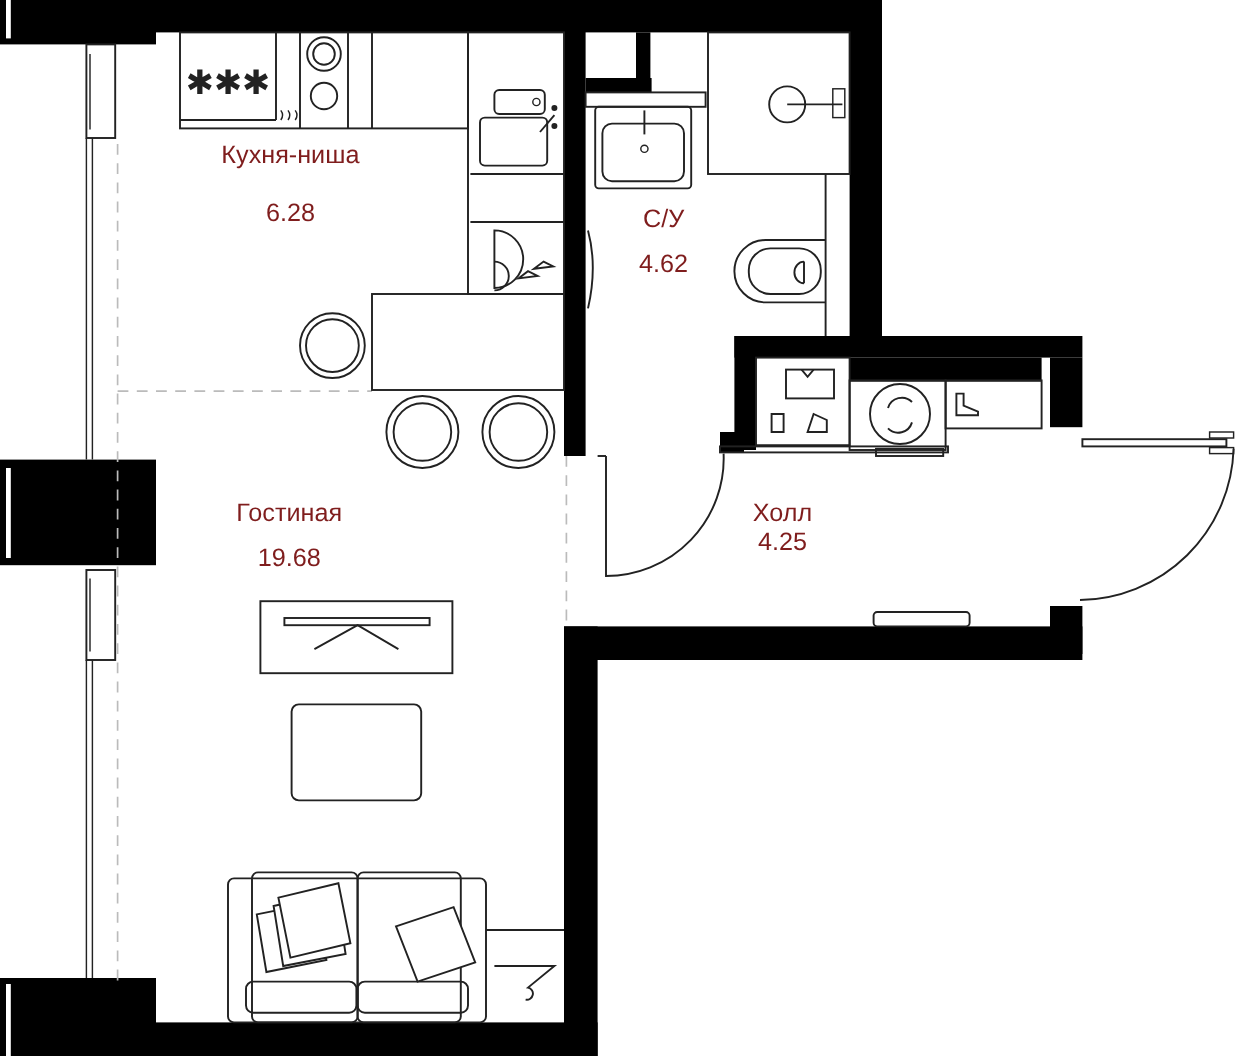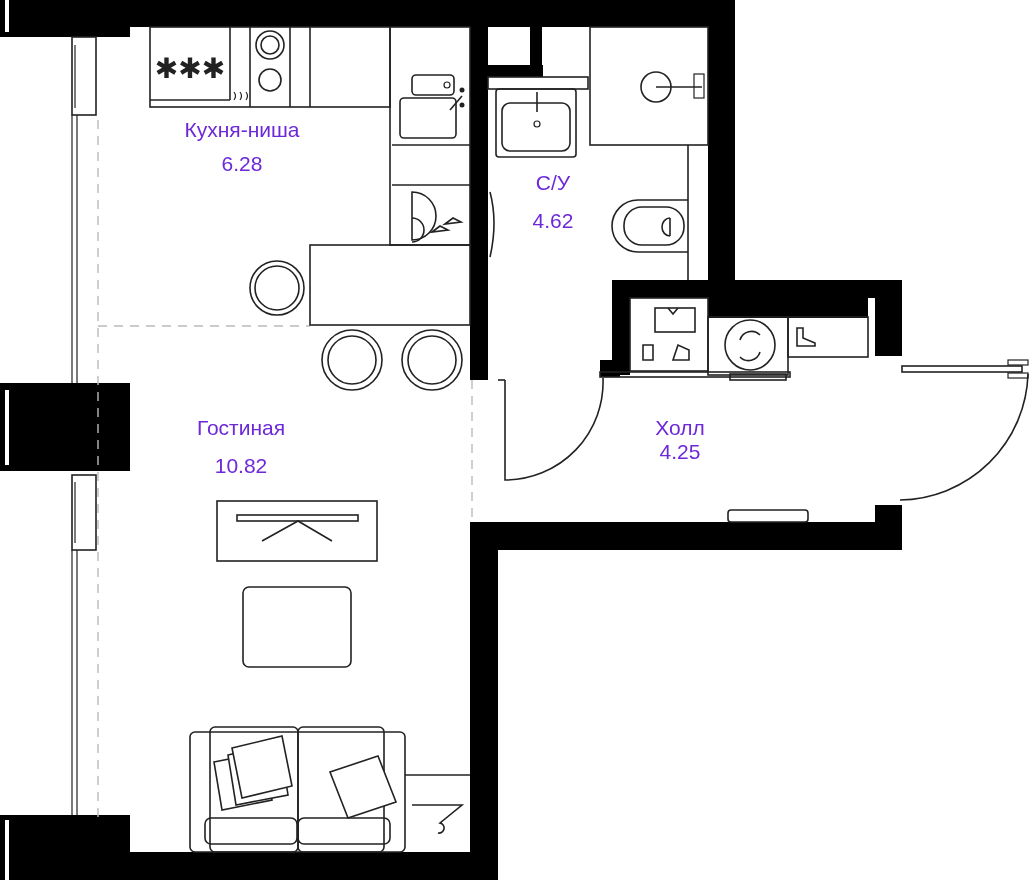--- a/index.html
+++ b/index.html
@@ -3,21 +3,21 @@
 <meta charset="utf-8">
 <style>
   html,body{margin:0;padding:0;background:#fff;}
   body{width:1035px;height:880px;overflow:hidden;position:relative;font-family:"Liberation Sans",sans-serif;}
   svg{position:absolute;left:0;top:0;}
   .wall{fill:#000;}
   .ln{fill:none;stroke:#222;stroke-width:1.6;}
   .thin{fill:none;stroke:#222;stroke-width:1.2;}
   .dash{fill:none;stroke:#bbb;stroke-width:1.4;stroke-dasharray:9 7;}
   .wf{fill:#fff;stroke:#222;stroke-width:1.6;}
-  .label{position:absolute;font-size:21px;color:#6d28d9;text-align:center;white-space:nowrap;transform:translateX(-50%);line-height:24px;}
+  .label{position:absolute;font-size:21px;color:#7f1d1d;text-align:center;white-space:nowrap;transform:translateX(-50%);line-height:24px;}
 </style>
 </head>
 <body>
 
 <svg width="1035" height="880" viewBox="0 0 1035 880">
 
   <g>
     <rect class="wall" x="0" y="0" width="130" height="37"></rect>
     <rect class="wall" x="100" y="0" width="635" height="27"></rect>
     <rect class="wall" x="470" y="0" width="18" height="380"></rect>
@@ -140,26 +140,26 @@
     <path class="wf" d="M228 755 l52 -12 l8 52 l-52 10 z"></path>
     <path class="wf" d="M232 748 l50 -12 l10 50 l-50 12 z"></path>
     <path class="wf" d="M330 772 l48 -16 l18 46 l-48 16 z"></path>
     <line class="ln" x1="405" y1="775" x2="470" y2="775"></line>
     <path class="ln" d="M412 805 l50 0 l-22 18 a5 5 0 0 1 -2 10"></path>
   </g>
 </svg>
 
 <div class="label" style="left:242px;top:118px;">
   <div>Кухня-ниша</div>
-  <div style="margin-top:10px;">6.28</div>
+  <div style="margin-top:24px;">6.28</div>
 </div>
 <div class="label" style="left:553px;top:171px;">
   <div>С/У</div>
   <div style="margin-top:14px;">4.62</div>
 </div>
 <div class="label" style="left:241px;top:416px;">
   <div>Гостиная</div>
-  <div style="margin-top:14px;">10.82</div>
+  <div style="margin-top:14px;">19.68</div>
 </div>
-<div class="label" style="left:680px;top:416px;">
+<div class="label" style="left:652px;top:416px;">
   <div>Холл</div>
   <div style="margin-top:0;">4.25</div>
 </div>
 
 </body></html>

